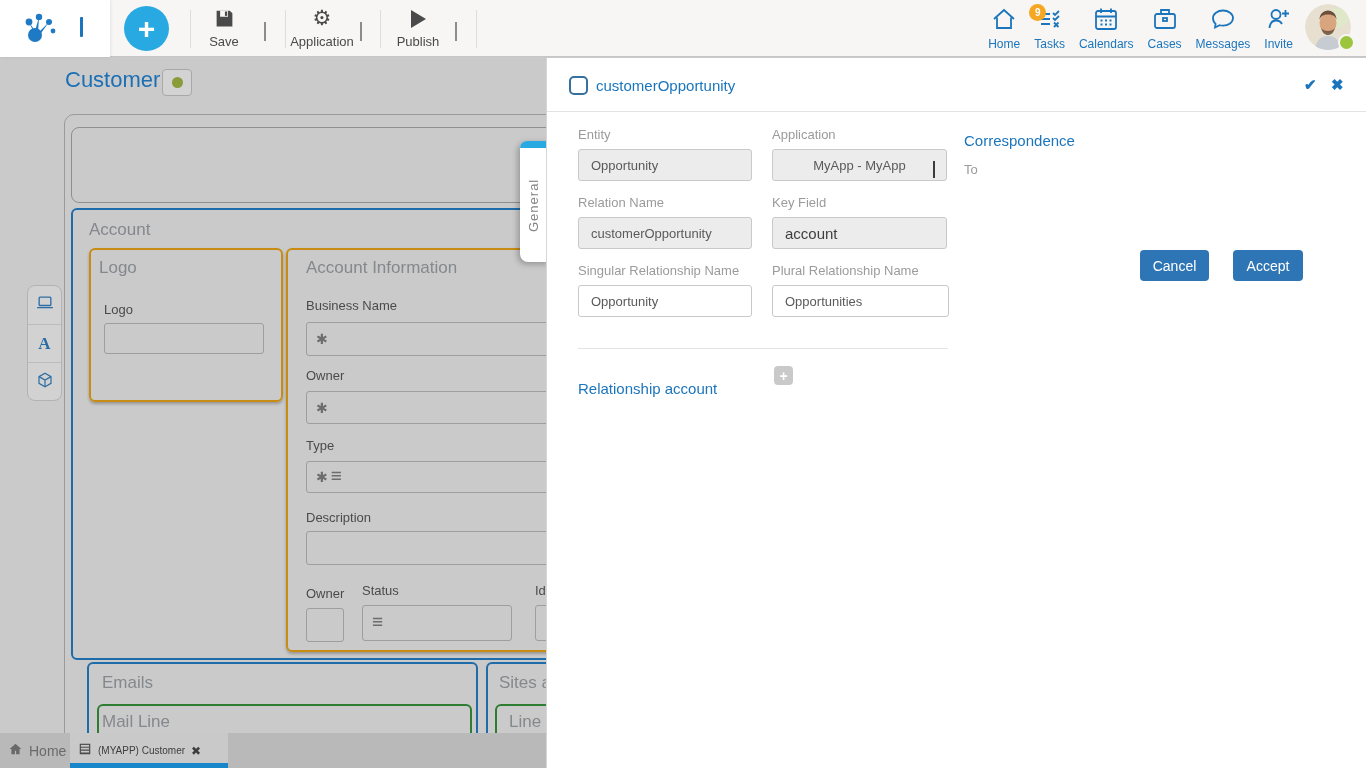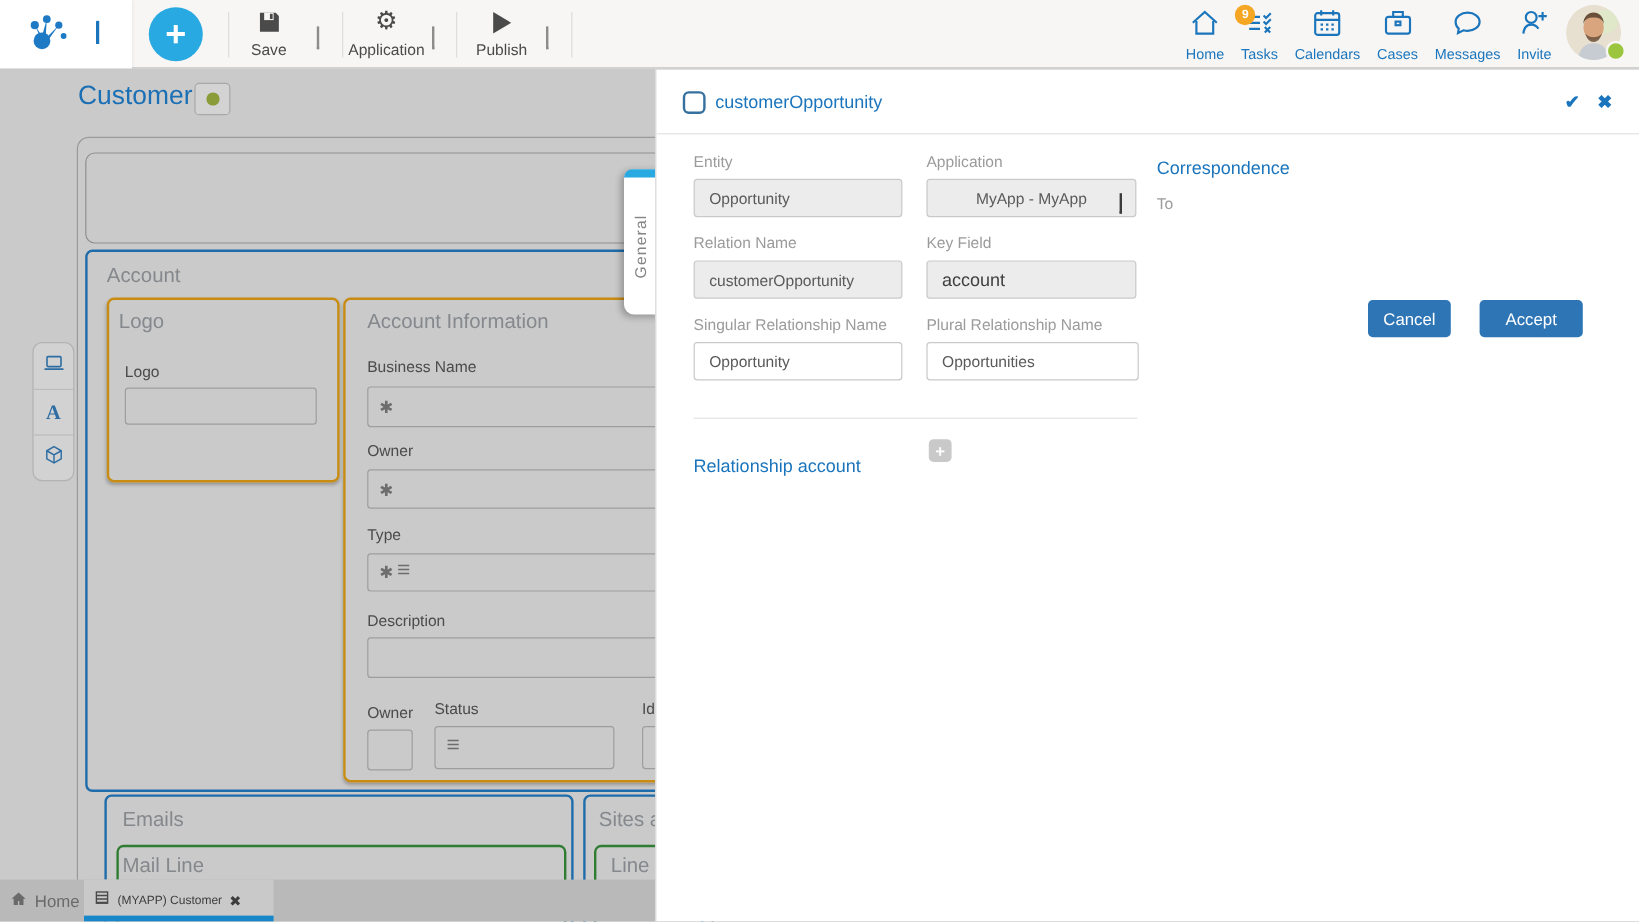--- a/index.html
+++ b/index.html
@@ -234,21 +234,21 @@
 
     <div class="p-link" style="left:31px; top:322px;">Relationship account</div>
     <div id="rb-plus">
         <span>+</span>
       </div>
 
     <div class="p-link" style="left:417px; top:74px; cursor:default;">Correspondence</div>
     <div class="p-label" style="left:417px; top:104px;">To</div>
 
     <button class="p-btn" style="left:593px; width:69px;">Cancel</button>
-    <button class="p-btn" style="left:686px; width:86px;">Accept</button>
+    <button class="p-btn" style="left:686px; width:70px;">Accept</button>
   </div>
 
   <div id="topbar">
     <div id="logo-seg">
       <span style="margin-left:22px;">
         <svg width="36" height="36" viewBox="0 0 36 36">
           <g fill="#1e7ac4">
             <circle cx="13" cy="26" r="7"></circle>
             <circle cx="7" cy="13" r="3.4"></circle>
             <circle cx="17" cy="8" r="3.2"></circle>

